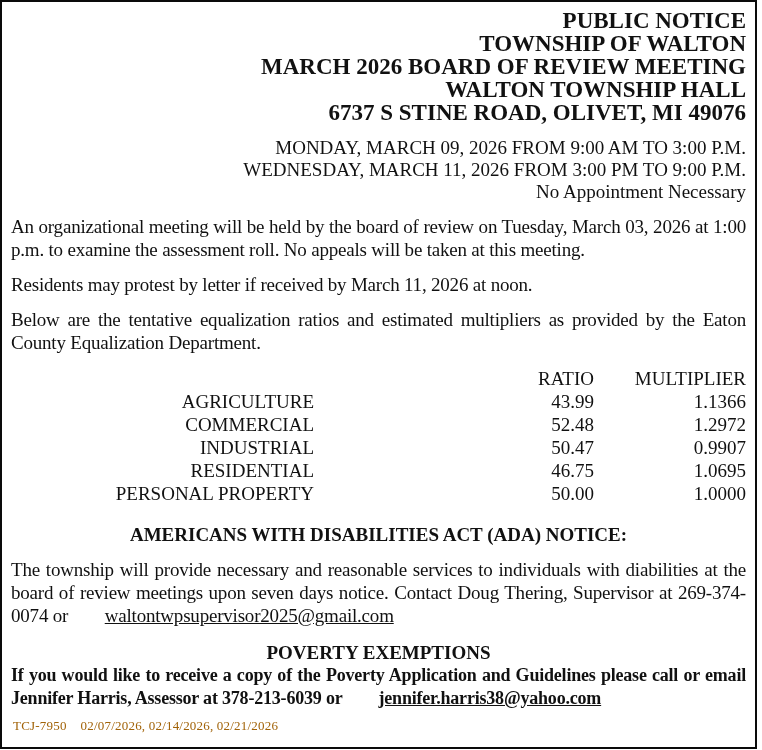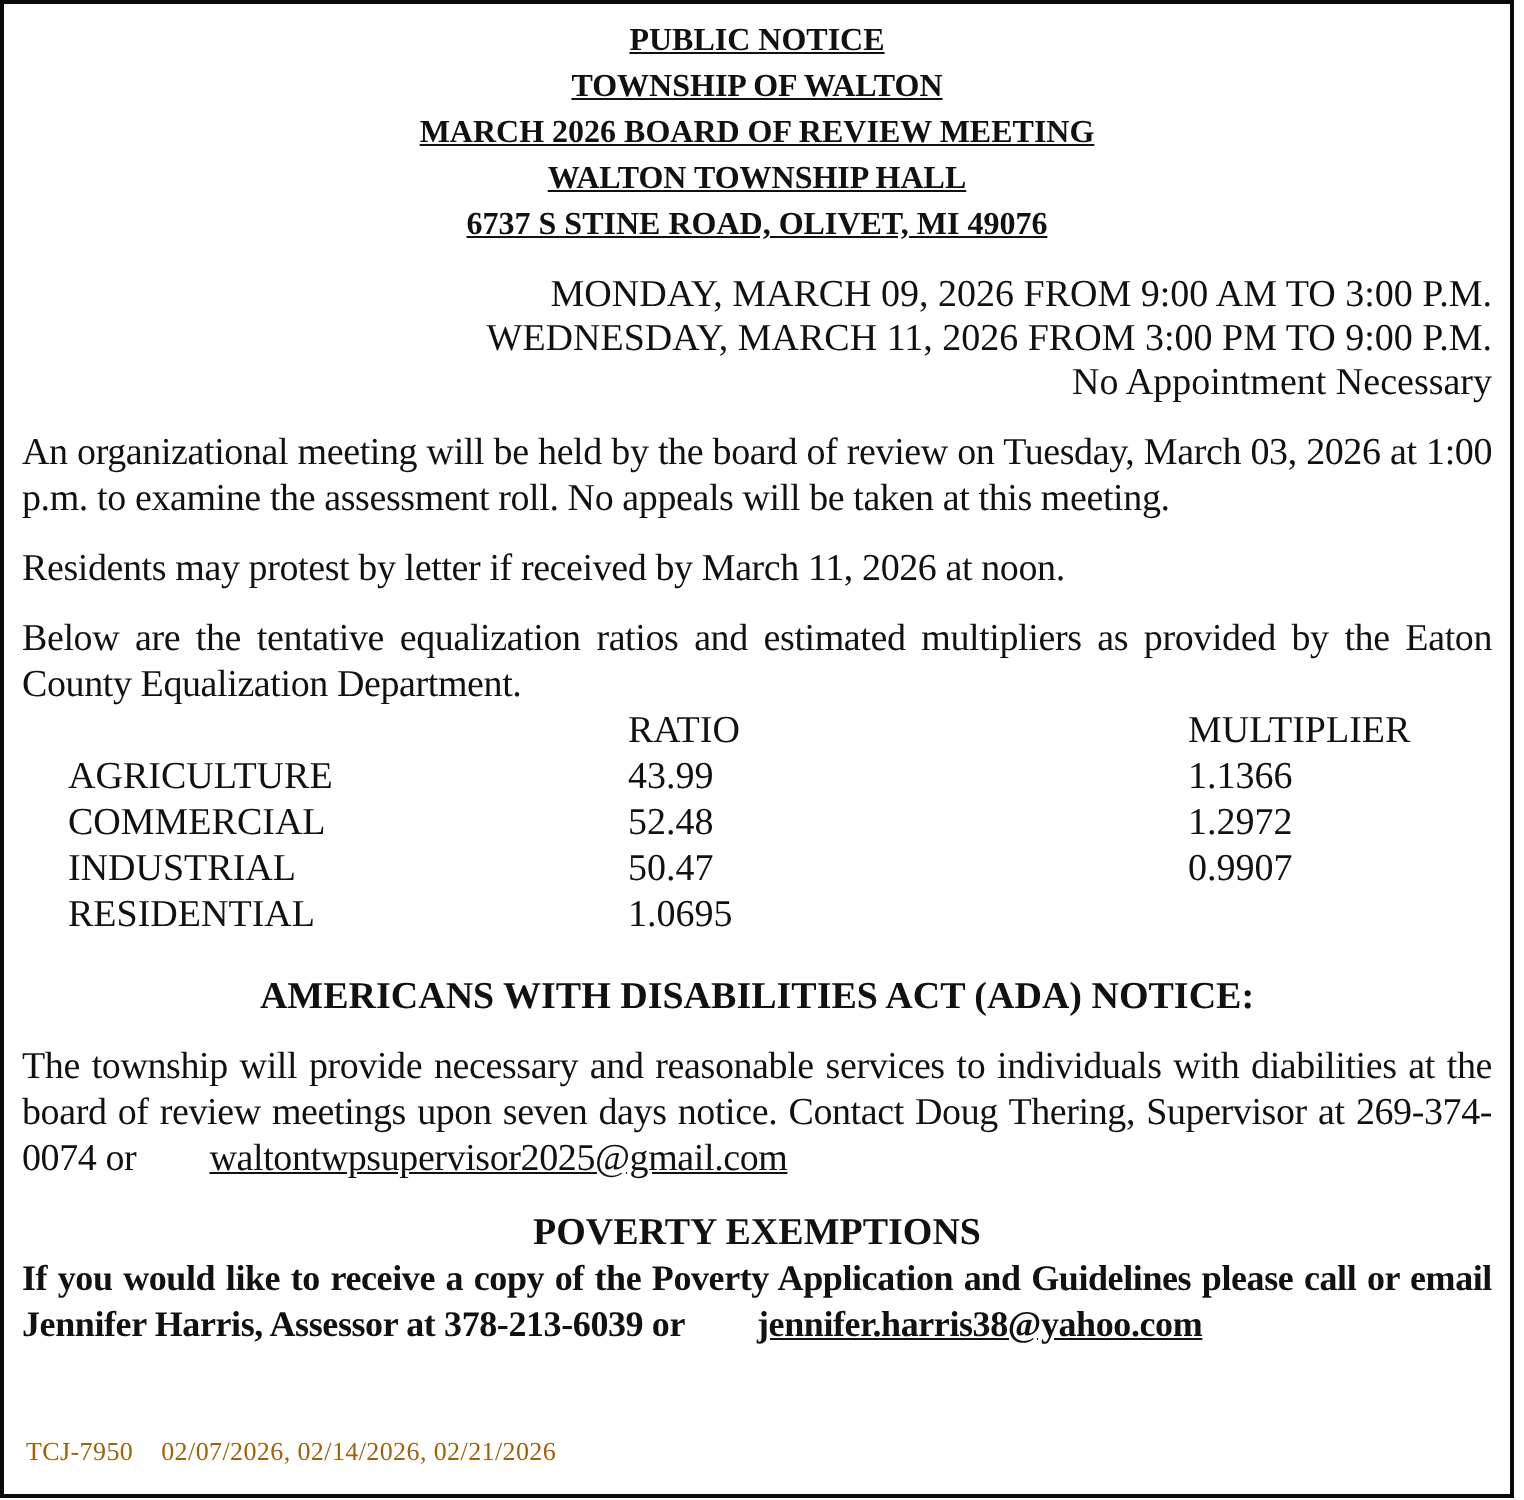--- a/index.html
+++ b/index.html
@@ -10,34 +10,34 @@
   }
   .page {
     position: absolute; left: 0; top: 0;
     width: 757px; height: 749px;
     box-sizing: border-box;
     border: 2px solid #0a0a0a;
     padding: 5px 9px 0 9px;
     background: #ffffff;
     overflow: hidden;
   }
-  .head-block { text-align: center; font-weight: bold; font-size: 16px; line-height: 23px; margin-top: 2px; text-decoration: underline; }
+  .head-block { text-align: right; font-weight: bold; font-size: 23px; line-height: 23px; margin-top: 2px; }
   .schedule-block { text-align: right; font-size: 19px; line-height: 22px; margin-top: 13px; }
   .para {
     font-size: 19px; line-height: 23px; letter-spacing: -0.2px;
     text-align: justify; margin: 12px 0 0 0;
   }
   .para-bold {
     font-weight: bold; font-size: 18px; letter-spacing: -0.2px;
     line-height: 23px; text-align: justify; margin: 0;
   }
   .section-heading { text-align: center; font-weight: bold; font-size: 19px; line-height: 23px; margin: 18px 0 0 0; }
   .poverty-heading { margin-top: 14px; }
   .email-link { text-decoration: underline; margin-left: 32px; }
-  .ratio-table { font-size: 19px; line-height: 23px; }
+  .ratio-table { margin-top: 13px; font-size: 19px; line-height: 23px; text-align: right; }
   .t-row { display: grid; grid-template-columns: 303px 280px 1fr; }
   .t-label { padding-left: 23px; }
   .footer-line {
     position: absolute; left: 11px; bottom: 13px;
     font-size: 13px; color: #a16207; letter-spacing: 0.2px;
   }
   .footer-dates { margin-left: 14px; }
 </style>
 </head>
 <body>
@@ -80,21 +80,27 @@
       <div>52.48</div>
       <div>1.2972</div>
     </div>
     <div class="t-row">
       <div class="t-label">INDUSTRIAL</div>
       <div>50.47</div>
       <div>0.9907</div>
     </div>
     <div class="t-row">
       <div class="t-label">RESIDENTIAL</div>
+      <div>46.75</div>
       <div>1.0695</div>
+    </div>
+    <div class="t-row">
+      <div class="t-label">PERSONAL PROPERTY</div>
+      <div>50.00</div>
+      <div>1.0000</div>
     </div>
   </div>
 
   <h2 class="section-heading">AMERICANS WITH DISABILITIES ACT (ADA) NOTICE:</h2>
 
   <p class="para"><span>The township will provide necessary and reasonable services to individuals with diabilities at the board of review meetings upon seven days notice. Contact Doug Thering, Supervisor at 269-374-0074 or </span><span class="email-link">waltontwpsupervisor2025@gmail.com</span></p>
 
   <h2 class="section-heading poverty-heading">POVERTY EXEMPTIONS</h2>
 
   <p class="para-bold"><span>If you would like to receive a copy of the Poverty Application and Guidelines please call or email Jennifer Harris, Assessor at 378-213-6039 or </span><span class="email-link">jennifer.harris38@yahoo.com</span></p>

